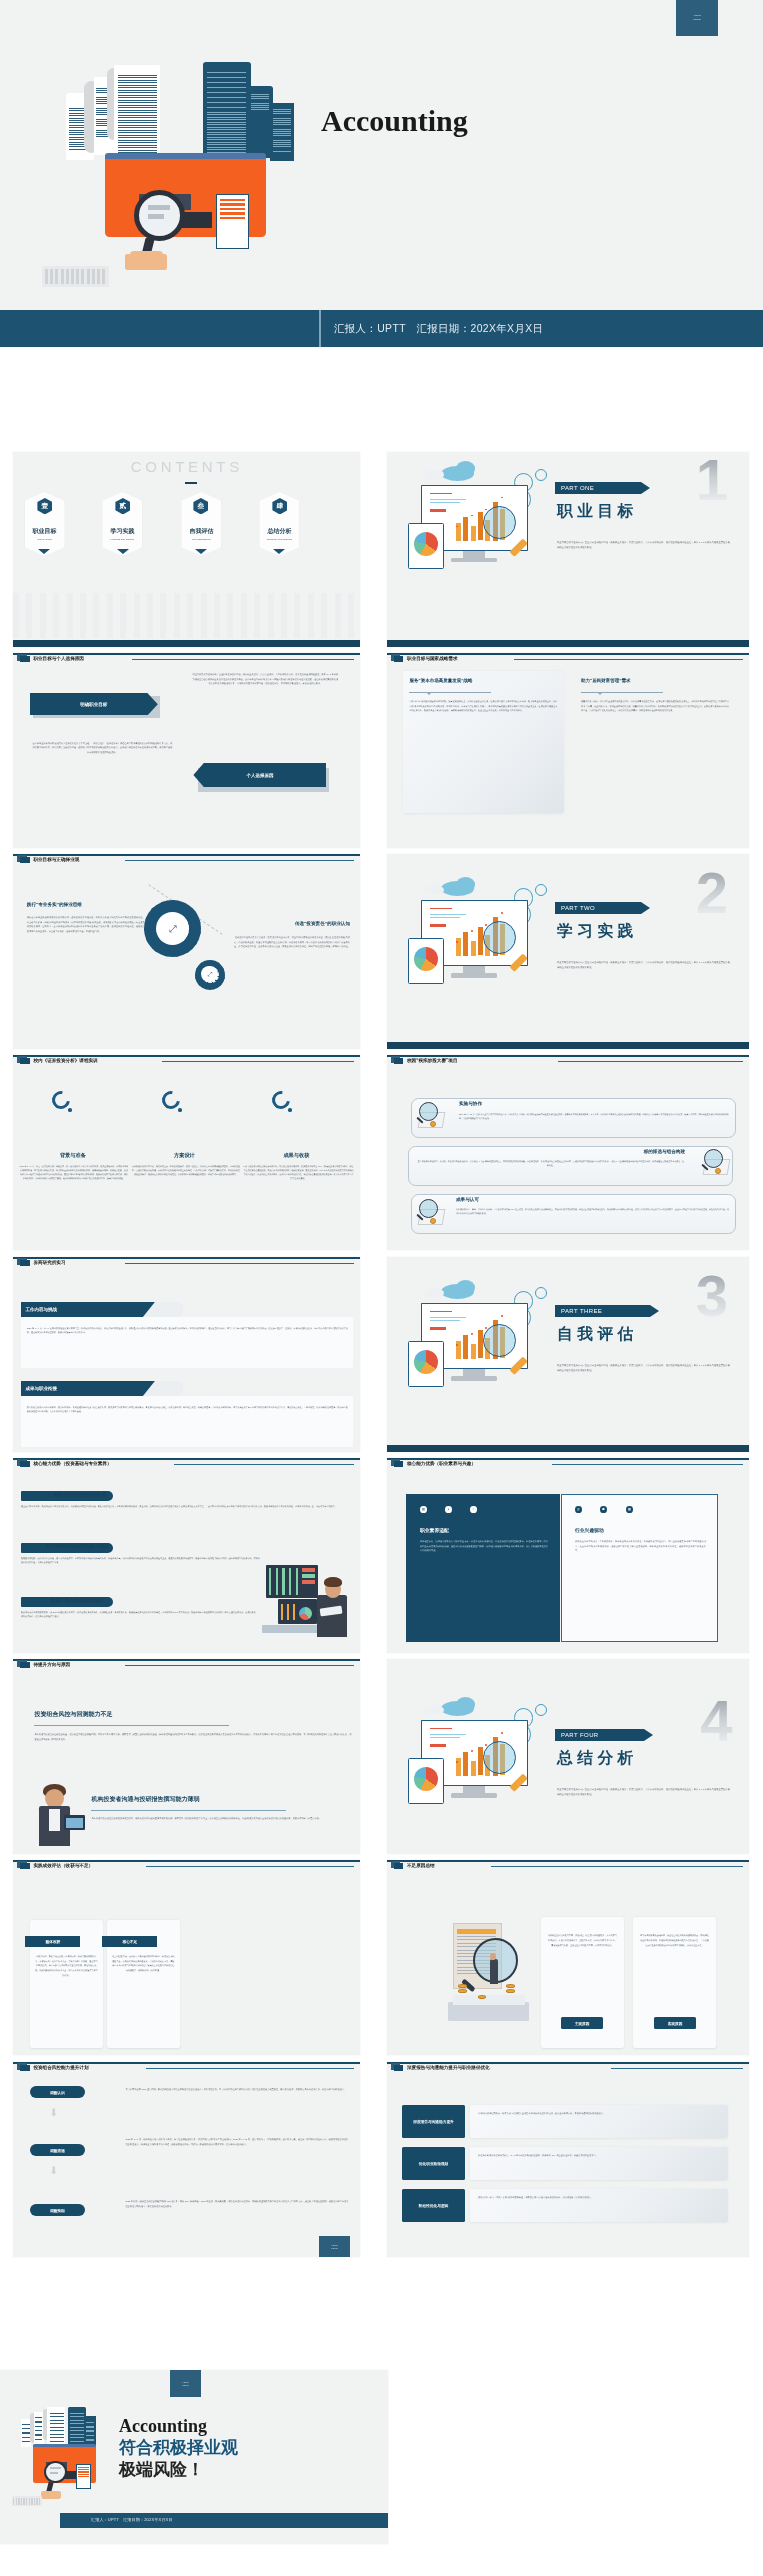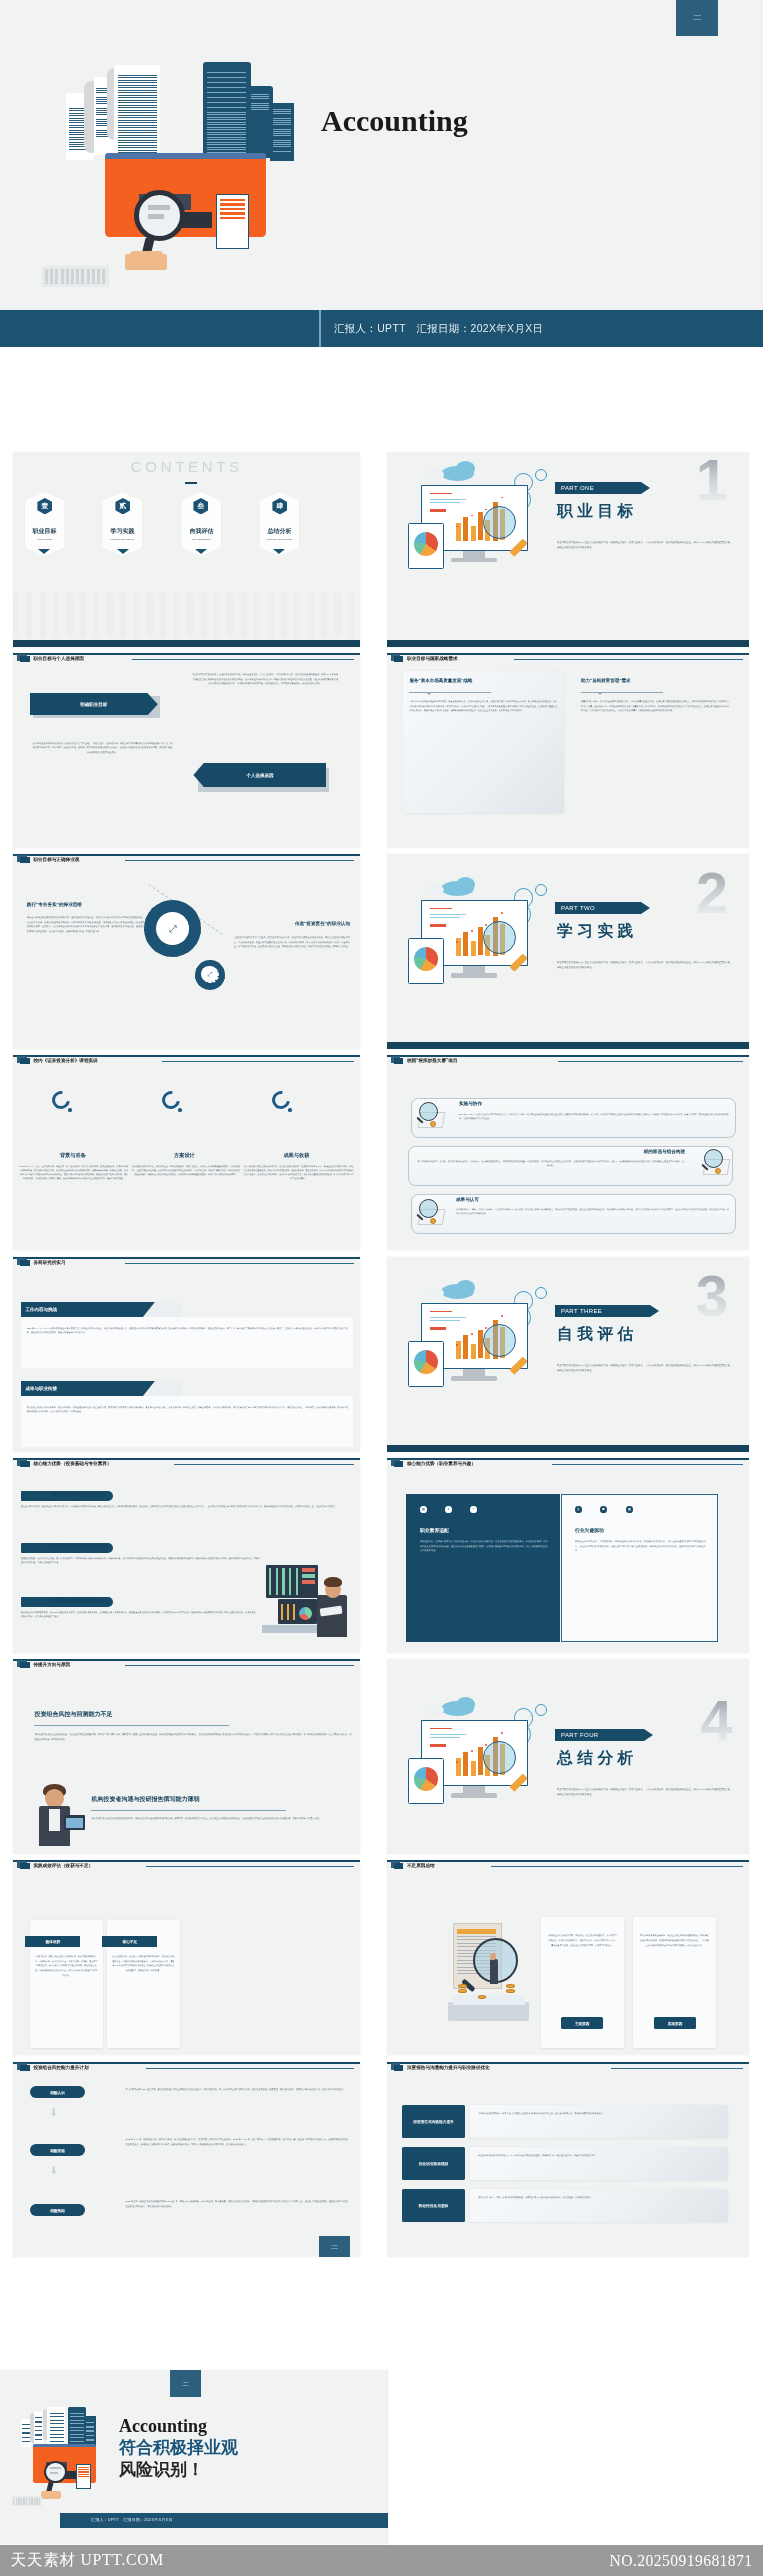--- a/index.html
+++ b/index.html
@@ -831,27 +831,23 @@
       <div style="position:absolute;left:68px;top:54px;width:10.4px;height:10.4px;background:repeating-linear-gradient(180deg,#f4601f 0 1.2px,#fff 1.2px 2.2px);"></div>
       <div class="hand" style="left:31px;top:78px;width:19.4px;height:8.2px;"></div>
       <div class="kbd" style="left:1.5px;top:83px;width:30px;height:9.7px;"></div>
       <div style="position:absolute;left:3px;top:85px;width:27px;height:6.7px;
             background:repeating-linear-gradient(90deg,#cfd3d6 0 1.5px,#e7e9ea 1.5px 2.6px),repeating-linear-gradient(180deg,#cfd3d6 0 1.5px,#e7e9ea 1.5px 2.6px);"></div>
     </div>
 
     <div style="position:absolute;left:119px;top:46px;width:253px;">
       <div class="cover-title-en" style="font-size:18px;line-height:1.15;">Accounting</div>
       <div class="cover-title-cn1" style="font-size:17px;line-height:1.3;">符合积极择业观</div>
-      <div class="cover-title-cn2" style="font-size:17px;line-height:1.3;">风险识别！</div>
+      <div class="cover-title-cn2" style="font-size:17px;line-height:1.3;">极端风险！</div>
     </div>
 
     <div style="position:absolute;left:60px;bottom:16.4px;width:328px;height:15px;background:#1d5271;">
       <div style="position:absolute;left:31px;top:4.5px;color:#e6edf2;font-size:4px;letter-spacing:0.2px;">汇报人：UPTT　汇报日期：202X年X月X日</div>
     </div>
   </div>
 
-  <div id="footerbar">
-    <div class="left">天天素材 UPTT.COM</div>
-    <div class="right">NO.20250919681871</div>
-  </div>
 
 </div>
 
 
 </body></html>

